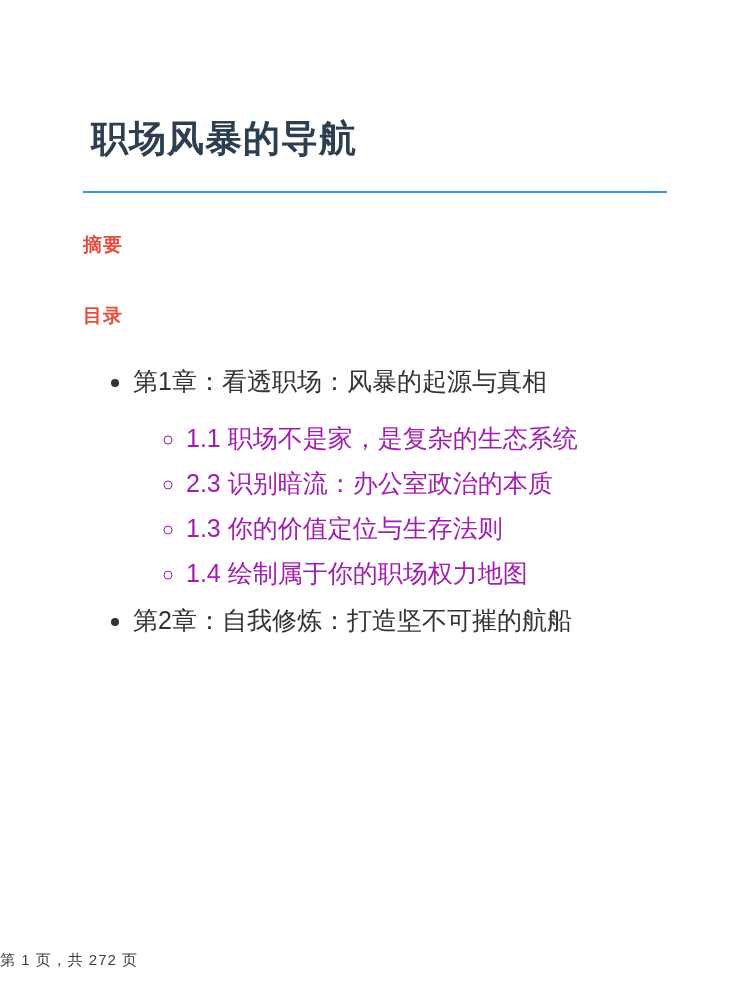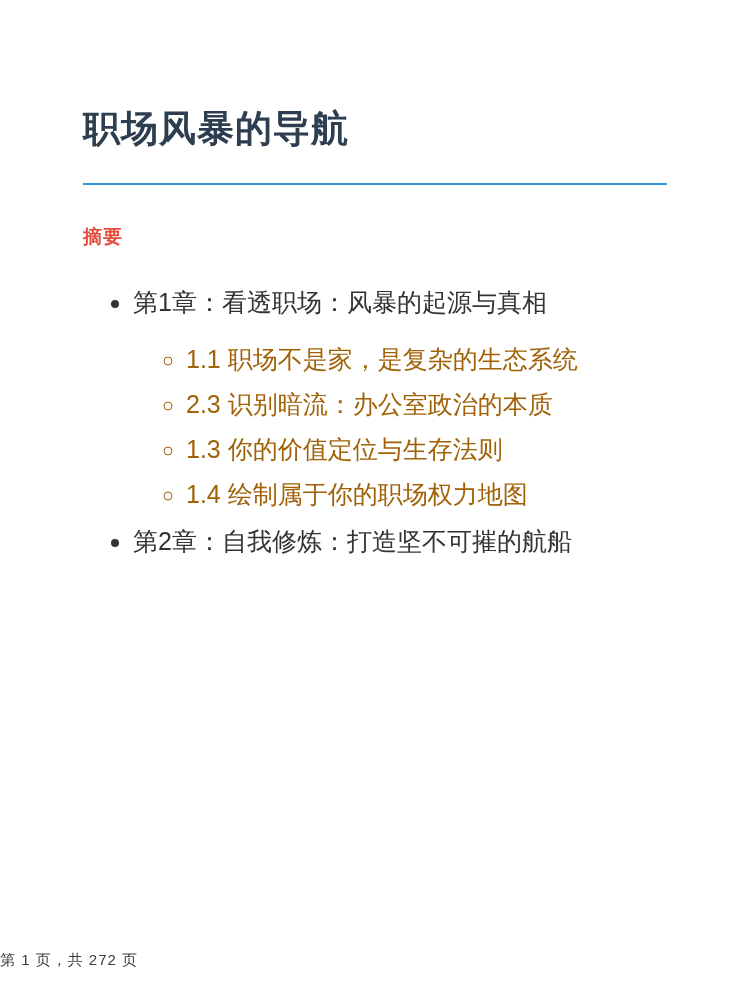--- a/index.html
+++ b/index.html
@@ -11,27 +11,26 @@
   }
   .page {
     position: relative;
     width: 750px;
     height: 1000px;
     background: #ffffff;
     overflow: hidden;
     padding: 106px 83px 0 83px;
   }
   h1.doc-title {
-    margin: 0;
+    margin: 8px;
     font-size: 37px;
     line-height: 50px;
     font-weight: bold;
     color: #2c3e50;
     letter-spacing: 1px;
-    font-family: Liberation Mono, monospace;
   }
   .title-rule {
     margin: 27px 0 0 0;
     border: none;
     border-top: 2px solid #3498db;
     height: 0;
   }
   h2.section-heading {
     margin: 33px 0 0 0;
     font-size: 19px;
@@ -63,21 +62,21 @@
     margin-top: 15px;
   }
   ul.toc-sublist {
     margin: 26px 0 14px 0;
     padding: 0 0 0 53px;
     list-style: circle;
   }
   ul.toc-sublist > li {
     font-size: 25px;
     line-height: 31px;
-    color: #a16207;
+    color: #a21caf;
     margin-bottom: 14px;
   }
   ul.toc-sublist > li:last-child {
     margin-bottom: 0;
   }
   .page-footer {
     position: absolute;
     left: 0;
     right: 0;
     bottom: 30px;
@@ -92,20 +91,21 @@
 
 <div class="page">
 
   <h1 class="doc-title">职场风暴的导航</h1>
 
   <hr class="title-rule">
 
   <h2 class="section-heading">摘要</h2>
 
 
+  <h2 class="section-heading">目录</h2>
 
   <ul class="toc-list">
     <li>
       <span>第1章：看透职场：风暴的起源与真相</span>
       <ul class="toc-sublist">
         <li>1.1 职场不是家，是复杂的生态系统</li>
         <li>2.3 识别暗流：办公室政治的本质</li>
         <li>1.3 你的价值定位与生存法则</li>
         <li>1.4 绘制属于你的职场权力地图</li>
       </ul>

